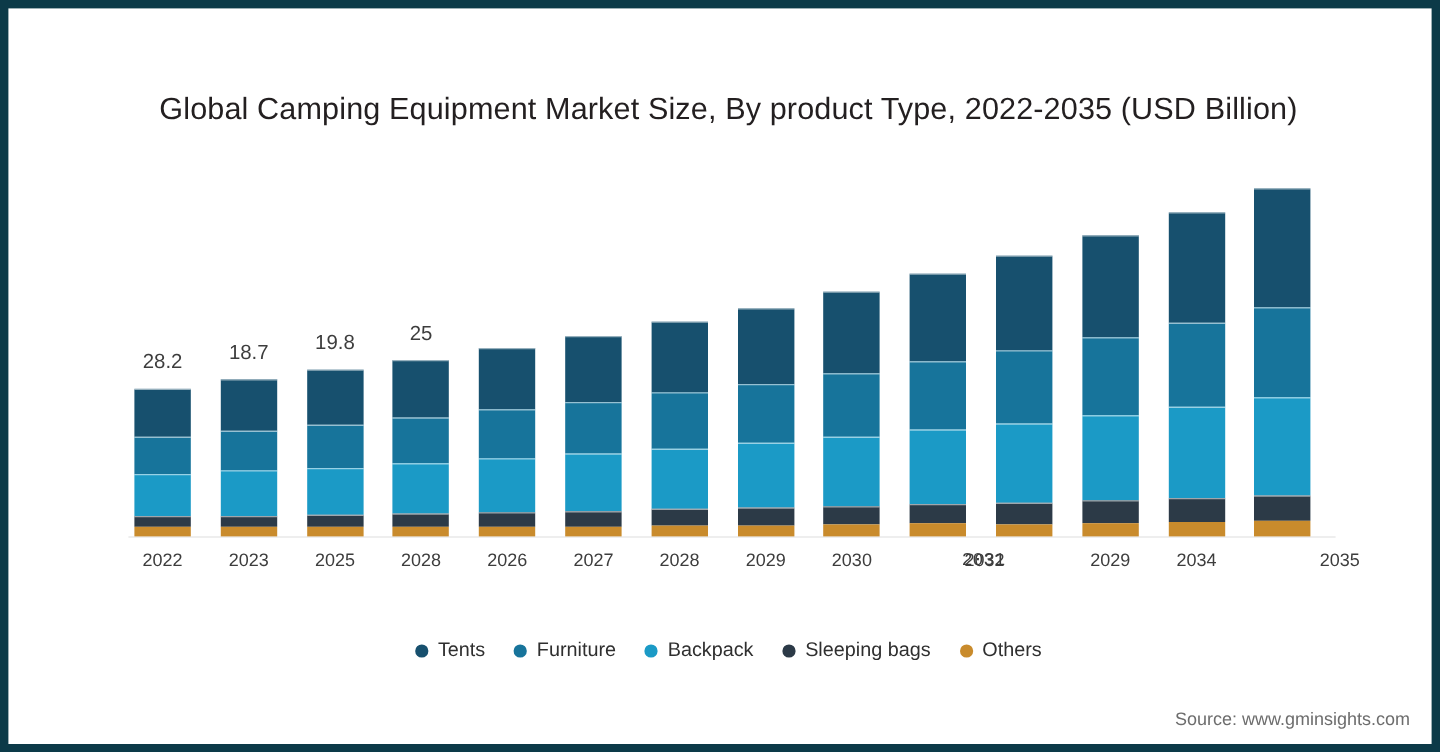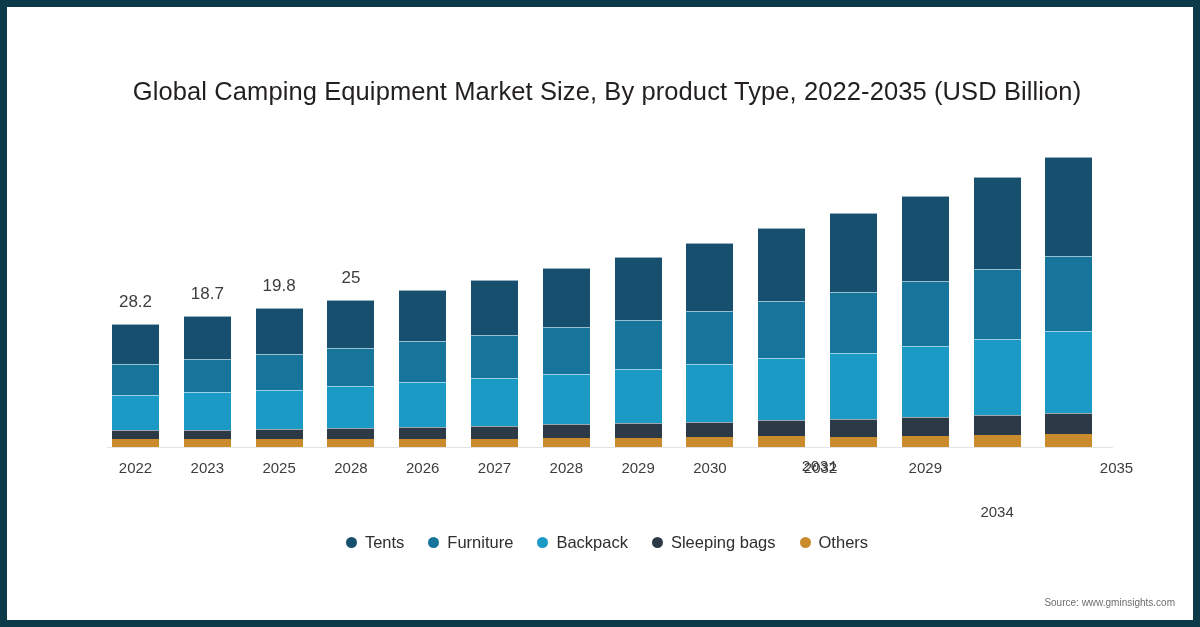--- a/index.html
+++ b/index.html
@@ -59,21 +59,21 @@
     position:absolute;
     left:0;top:526px;width:1200px;
     display:flex;justify-content:center;align-items:center;
     gap:24px;
   }
   .legend-item{display:flex;align-items:center;gap:8px;}
   .legend-dot{width:11px;height:11px;border-radius:50%;display:block;}
   .legend-text{font-size:16.5px;color:#2f2f2f;white-space:nowrap;}
   #source{
     position:absolute;right:18px;bottom:12px;
-    font-size:10px;color:#6d6d6d;
+    font-size:15px;color:#6d6d6d;
     white-space:nowrap;
   }
 </style>
 </head>
 <body>
 
 <div id="frame">
 
   <div id="chart-title">Global Camping Equipment Market Size, By product Type, 2022-2035 (USD Billion)</div>
 
@@ -205,21 +205,21 @@
       <div class="seg" title="Tents 2033: 12.2" style="height: 85.4px; background: rgb(23, 80, 110);"></div>
     </div>
     <div class="x-label" style="left: 894.8px;">2029</div>
     <div class="bar" style="left: 966.6px; top: 169.8px; height: 270.2px; position: absolute;">
       <div class="seg first" title="Others 2034: 1.7" style="height: 11.9px; background: rgb(201, 139, 44);"></div>
       <div class="seg" title="Sleeping bags 2034: 2.9" style="height: 20.3px; background: rgb(44, 58, 71);"></div>
       <div class="seg" title="Backpack 2034: 10.9" style="height: 76.3px; background: rgb(27, 154, 198);"></div>
       <div class="seg" title="Furniture 2034: 10" style="height: 70px; background: rgb(23, 116, 155);"></div>
       <div class="seg" title="Tents 2034: 13.1" style="height: 91.7px; background: rgb(23, 80, 110);"></div>
     </div>
-    <div class="x-label" style="left: 966.6px; margin-top: 44px;">2034</div>
+    <div class="x-label" style="left: 966.6px;">2034</div>
     <div class="bar" style="left: 1038.4px; top: 150.2px; height: 289.8px; position: absolute;">
       <div class="seg first" title="Others 2035: 1.8" style="height: 12.6px; background: rgb(201, 139, 44);"></div>
       <div class="seg" title="Sleeping bags 2035: 3.1" style="height: 21.7px; background: rgb(44, 58, 71);"></div>
       <div class="seg" title="Backpack 2035: 11.7" style="height: 81.9px; background: rgb(27, 154, 198);"></div>
       <div class="seg" title="Furniture 2035: 10.7" style="height: 74.9px; background: rgb(23, 116, 155);"></div>
       <div class="seg" title="Tents 2035: 14.1" style="height: 98.7px; background: rgb(23, 80, 110);"></div>
     </div>
     <div class="x-label" style="left: 1086px;">2035</div>
   </div>
 

